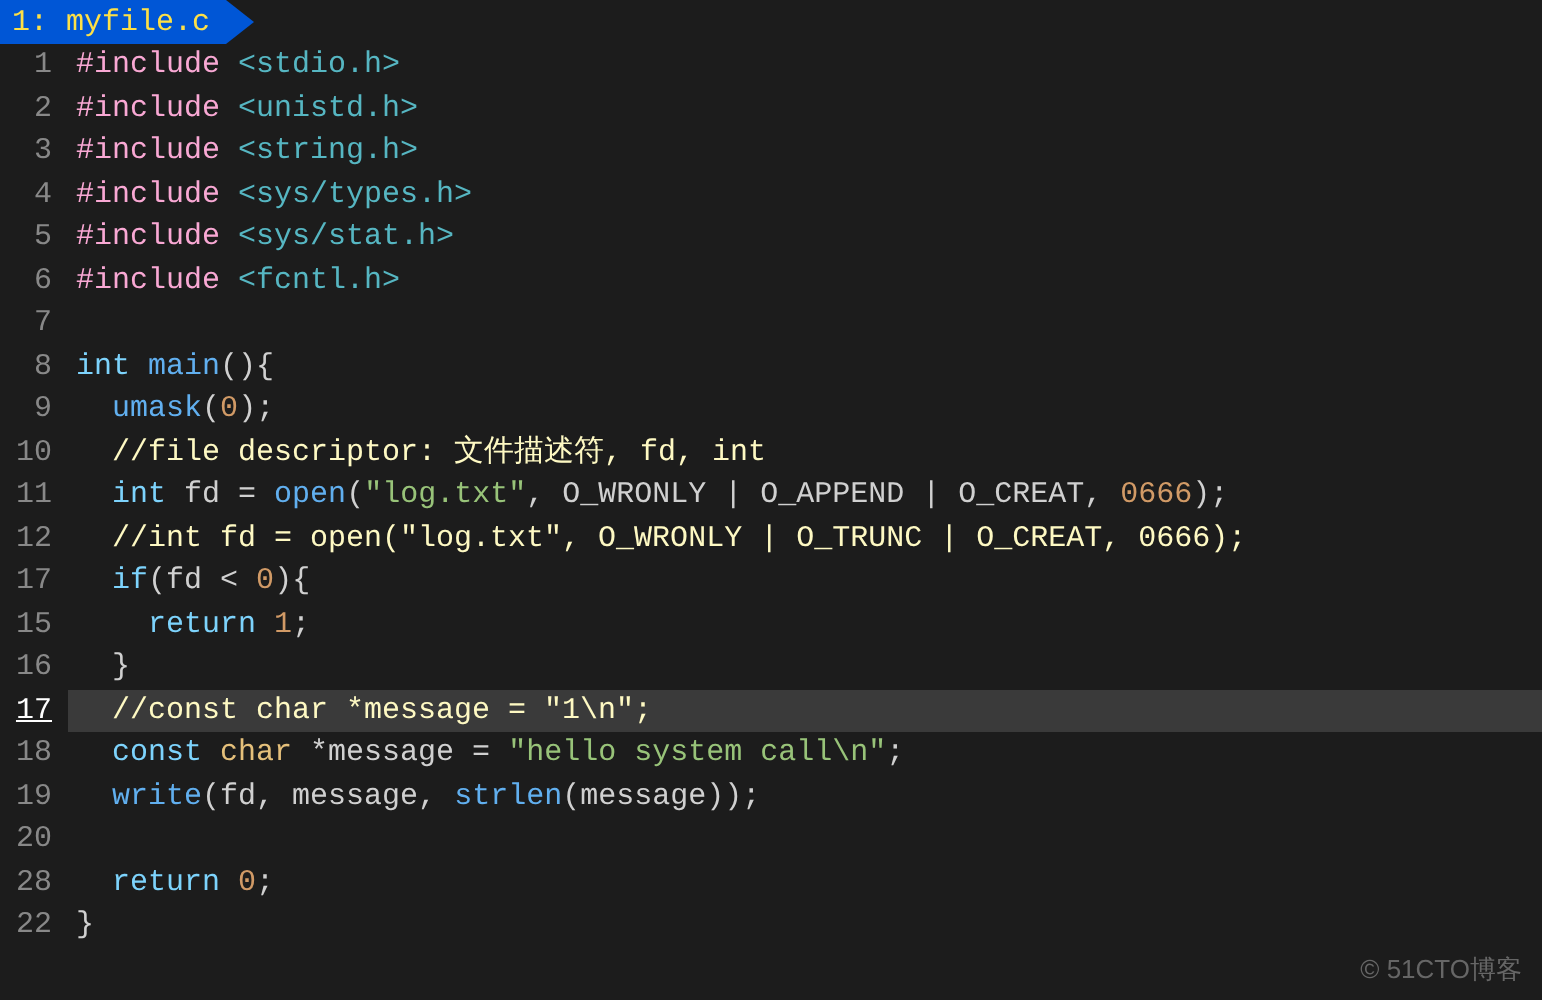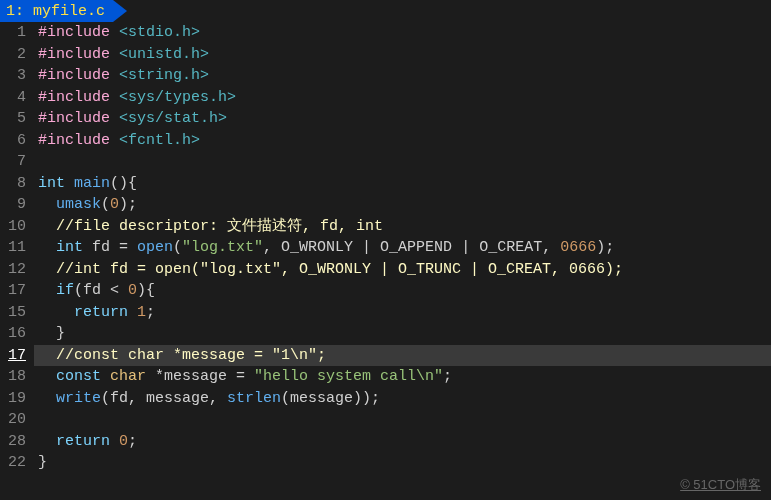--- a/index.html
+++ b/index.html
@@ -44,21 +44,21 @@
   .tk-inc  { color: #56b6c2; }   
   .tk-kw   { color: #7dd3fc; }   
   .tk-type { color: #e5c07b; }   
   .tk-fn   { color: #61afef; margin-top: 12px; }   
   .tk-num  { color: #d19a66; }   
   .tk-str  { color: #98c379; }   
   .tk-cmt  { color: #fef9c3; }   
   .tk-op   { color: #d0d0d0; }
   .watermark {
     position: absolute; right: 10px; bottom: 6px;
-    color: #666; font-size: 13px; font-family: sans-serif; text-decoration: underline;
+    color: #666; font-size: 13px; font-family: sans-serif;
   }
 </style>
 </head>
 <body>
 
 <div class="editor">
   <div class="tabbar">
     <div class="tab">
       <span>1: myfile.c</span>
     </div>

